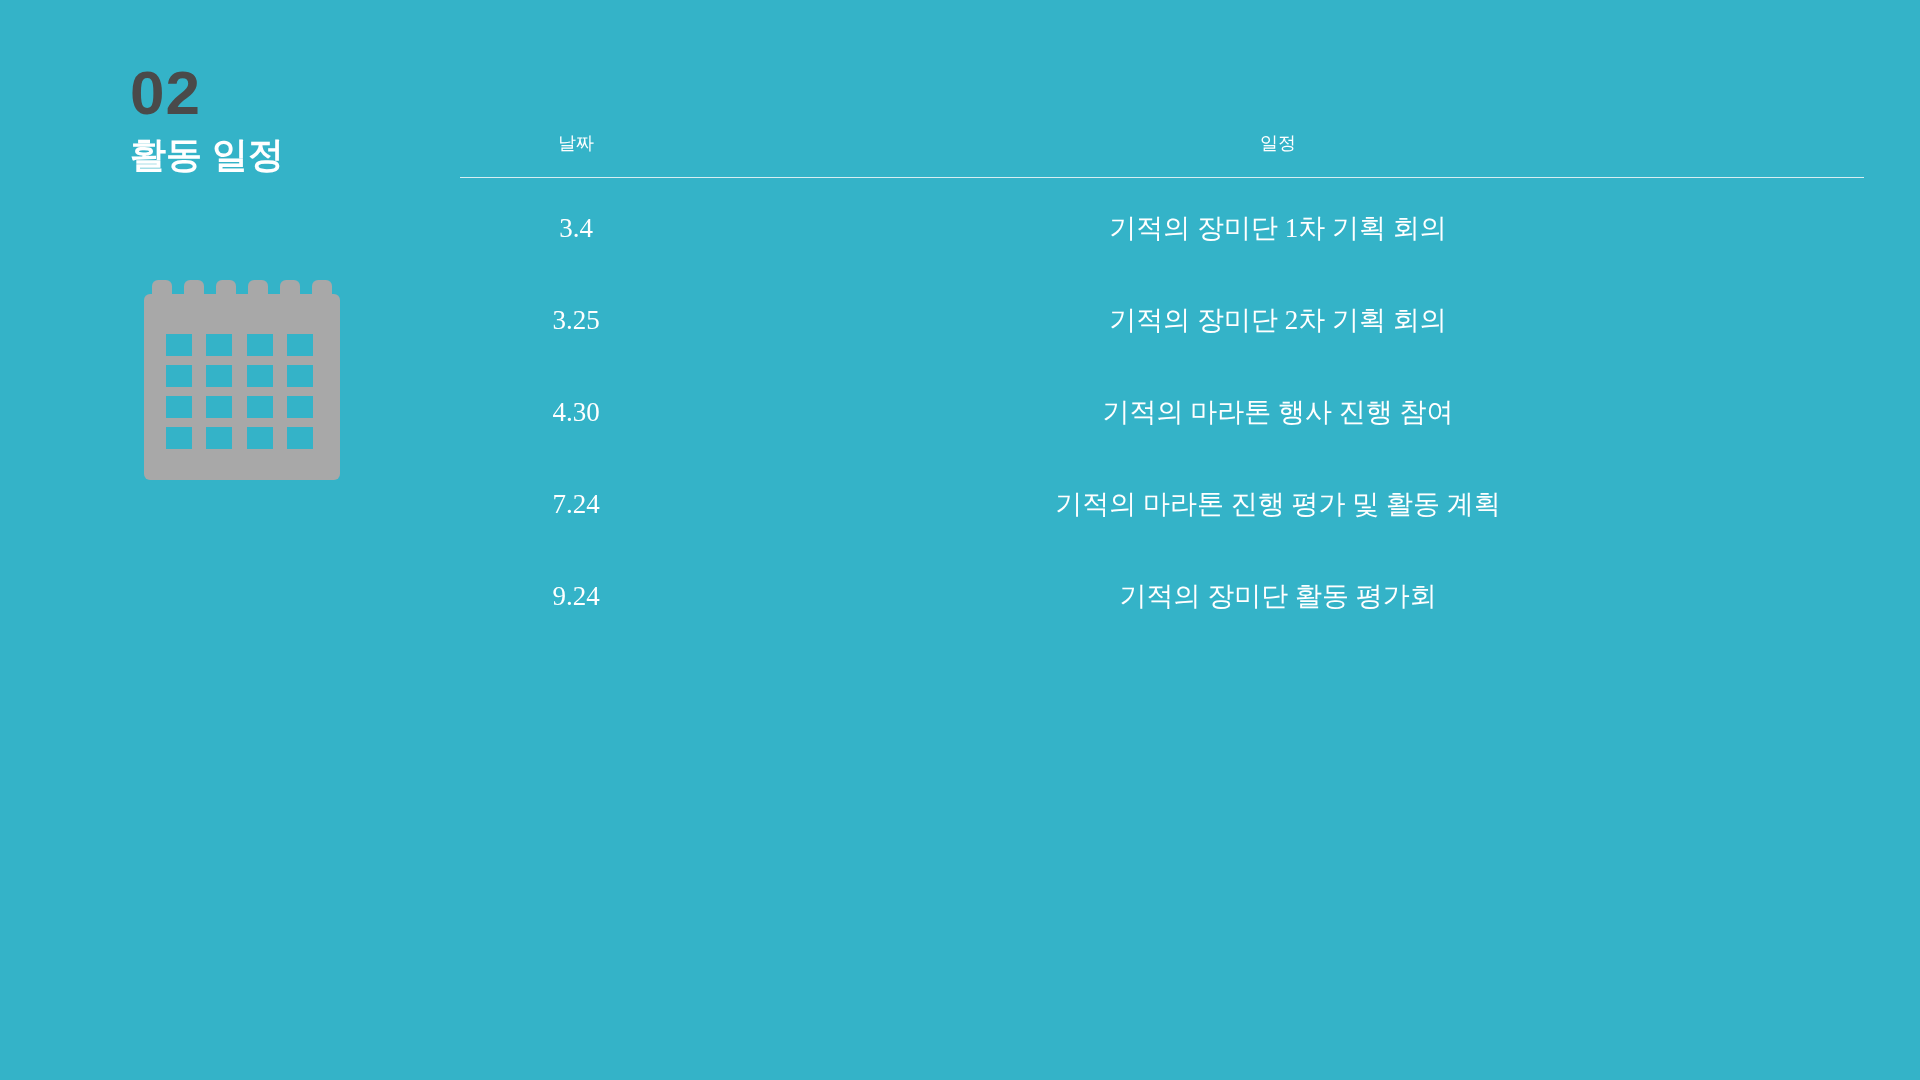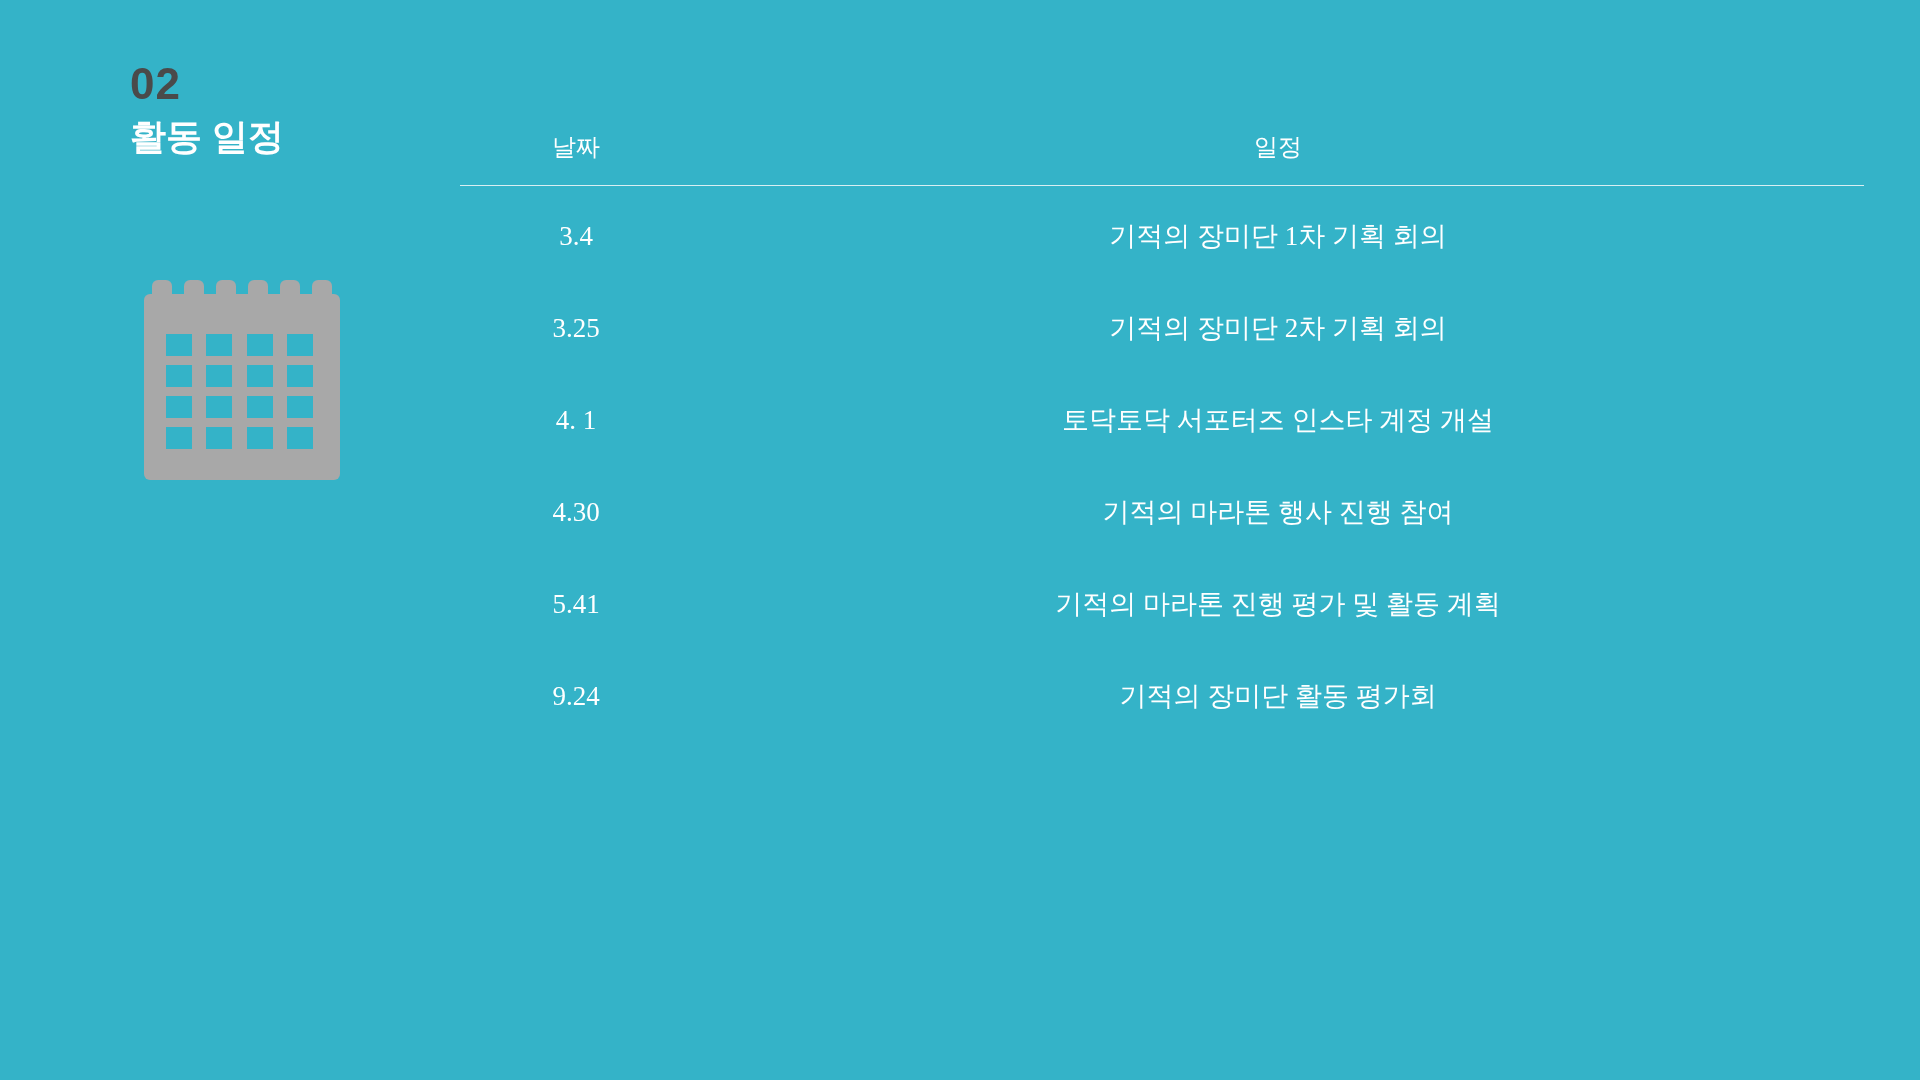--- a/index.html
+++ b/index.html
@@ -24,21 +24,21 @@
   
   .left-col {
     position: absolute;
     left: 130px;
     top: 62px;
     width: 280px;
   }
   .section-number {
     font-family: "Liberation Sans", sans-serif;
     font-weight: bold;
-    font-size: 44px;
+    font-size: 62px;
     line-height: 1.0;
     color: #4a4a4a;
     letter-spacing: 1px;
   }
   .section-title {
     font-family: "Liberation Sans", sans-serif;
     font-weight: bold;
     font-size: 36px;
     line-height: 1.15;
     color: #ffffff;
@@ -100,21 +100,21 @@
     top: 130px;
     width: 1400px;
   }
   table.schedule {
     width: 100%;
     border-collapse: collapse;
     table-layout: fixed;
   }
   table.schedule th {
     font-weight: normal;
-    font-size: 24px;
+    font-size: 18px;
     color: #ffffff;
     padding-bottom: 22px;
     text-align: center;
   }
   table.schedule thead tr {
     border-bottom: 1px solid #d8eef2;
   }
   th.col-date, td.col-date { width: 230px; }
   th.col-event, td.col-event { width: 1170px; }
   table.schedule td {
@@ -177,29 +177,25 @@
       <tbody id="schedule-body">
           <tr>
             <td class="col-date">3.4</td>
             <td class="col-event">기적의 장미단  1차 기획 회의</td>
           </tr>
           <tr>
             <td class="col-date">3.25</td>
             <td class="col-event">기적의 장미단 2차 기획 회의</td>
           </tr>
           <tr>
-            <td class="col-date">4. 1</td>
-            <td class="col-event">토닥토닥 서포터즈 인스타 계정 개설</td>
-          </tr>
-          <tr>
             <td class="col-date">4.30</td>
             <td class="col-event">기적의 마라톤 행사 진행 참여</td>
           </tr>
           <tr>
-            <td class="col-date">5.41</td>
+            <td class="col-date">7.24</td>
             <td class="col-event">기적의 마라톤 진행 평가 및 활동 계획</td>
           </tr>
           <tr>
             <td class="col-date">9.24</td>
             <td class="col-event">기적의 장미단 활동 평가회</td>
           </tr>
         </tbody>
     </table>
   </div>
 

